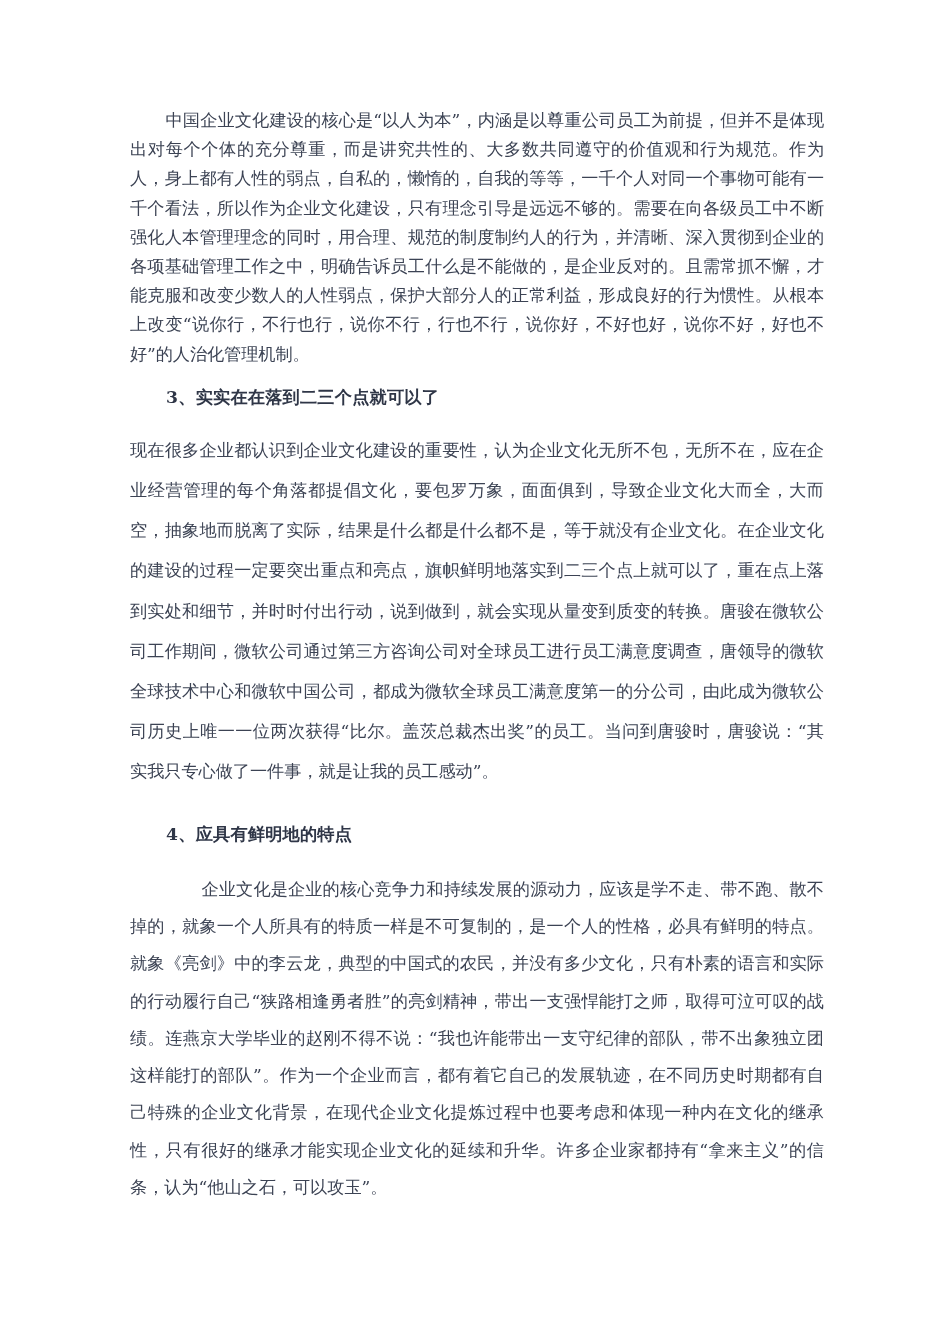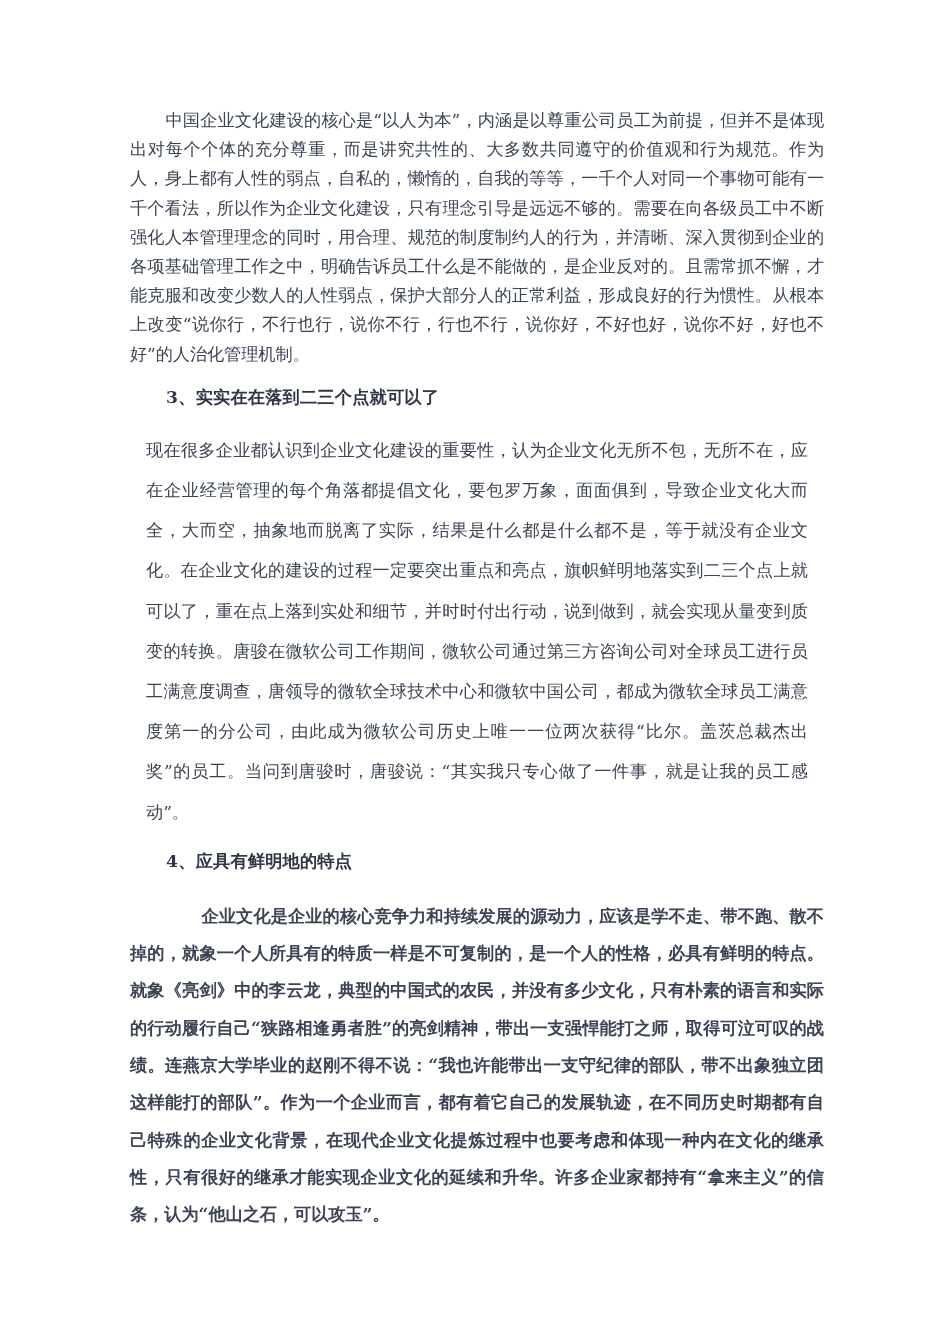--- a/index.html
+++ b/index.html
@@ -47,44 +47,43 @@
   .heading {
     font-size: 17.2px;
     line-height: 26px;
     font-weight: bold;
     color: #2f3647;
     margin: 0;
     text-indent: 2.1em;
     letter-spacing: 0.2px;
   }
   .h3-wrap { margin-top: 15px; }
-  .h4-wrap { }
+  .h4-wrap { margin-top: 29px; }
 
   
   .para-loose {
     font-size: 17.2px;
     line-height: 40.2px;
     text-align: justify;
     text-justify: inter-ideograph;
     letter-spacing: -0.05px;
-    margin: 16px;
+    margin: 0;
     color: #3c4354;
   }
   .sec2-wrap { margin-top: 20px; }
 
   
   .para-semi {
     font-size: 17.2px;
     line-height: 37.3px;
     text-align: justify;
     text-justify: inter-ideograph;
     letter-spacing: -0.05px;
     margin: 0;
     color: #3c4354;
-    font-weight: bold;
   }
   .sec4-wrap { margin-top: 24px; }
   .para-semi .indent4 { display: inline-block; width: 4.15em; }
 </style>
 </head>
 <body>
 
 <div class="page">
   <div class="doc-body">
 

